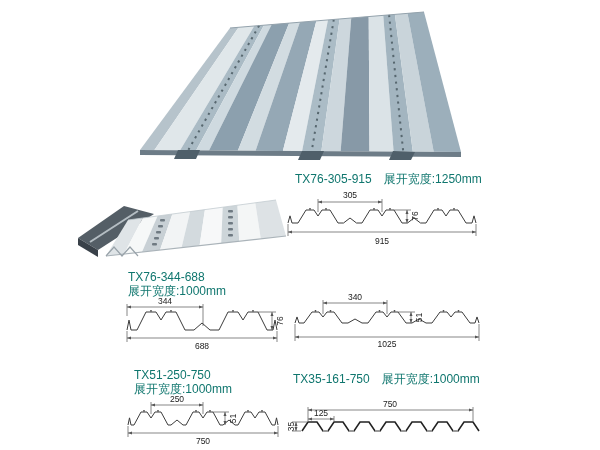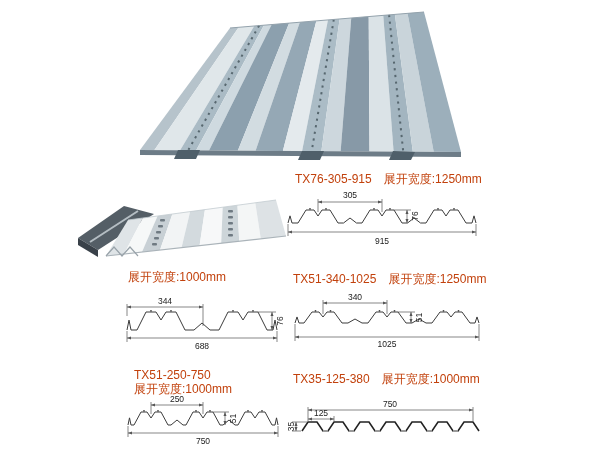--- a/index.html
+++ b/index.html
@@ -1,19 +1,19 @@
 <!DOCTYPE html>
 <html><head>
 <meta charset="utf-8">
 <style>
   html,body{margin:0;padding:0;}
   #stage{position:relative;width:600px;height:450px;background:#ffffff;overflow:hidden;
          font-family:"Liberation Sans","DejaVu Sans",sans-serif;color:#1c1c1c;}
   .photo-svg,.diag-svg{position:absolute;overflow:visible;}
-  .dlabel{position:absolute;font-size:12px;line-height:14px;color:#c2410c;white-space:nowrap;}
+  .dlabel{position:absolute;font-size:12px;line-height:14px;color:#0f766e;white-space:nowrap;}
   .dlabel .gap{margin-left:12px;}
   .dlabel .row{display:block;}
   .dimtext{font-size:8.5px;fill:#222;font-family:"Liberation Sans","DejaVu Sans",sans-serif;}
 </style>
 </head>
 <body>
 
 <div id="stage">
 
   <svg class="photo-svg" style="left:138px;top:2px" width="325" height="160" viewBox="0 0 325 160">
@@ -110,20 +110,21 @@
     <text class="dimtext" x="99" y="54" text-anchor="middle">915</text>
   <circle cx="27" cy="18.8" r="0.9" fill="#444"></circle>
       <circle cx="43" cy="18.8" r="0.9" fill="#444"></circle>
       <circle cx="91" cy="18.8" r="0.9" fill="#444"></circle>
       <circle cx="107" cy="18.8" r="0.9" fill="#444"></circle>
       <circle cx="155" cy="18.8" r="0.9" fill="#444"></circle>
       <circle cx="171" cy="18.8" r="0.9" fill="#444"></circle>
     </svg>
 
   <div class="dlabel" style="left:128px;top:270px">
+    <span class="row">TX76-344-688</span>
     <span class="row">展开宽度:1000mm</span>
   </div>
   <svg class="diag-svg" style="left:90px;top:296px" width="200" height="58" viewBox="0 0 200 58">
     <path fill="none" stroke="#3c3c3c" stroke-width="1" d="M37 34 l2 -9.9 l2 9.9 h6 l9 -18 h10 l5 8 l5 -8 h10 l9 18 h9 l8 -7 l8 7 h9 l9 -18 h10 l5 8 l5 -8 h10 l9 18 h6 l2 -9.9 l2 9.9"></path>
     <g>
         <line x1="37" y1="11" x2="113" y2="11" stroke="#555" stroke-width="0.7"></line>
         <polygon points="37,11 41,9.5 41,12.5" fill="#555"></polygon>
         <polygon points="113,11 109,12.5 109,9.5" fill="#555"></polygon>
         <line x1="37" y1="8" x2="37" y2="20" stroke="#555" stroke-width="0.7"></line>
         <line x1="113" y1="8" x2="113" y2="30" stroke="#555" stroke-width="0.7"></line>
@@ -143,23 +144,20 @@
       </g>
     <text class="dimtext" x="75" y="8" text-anchor="middle">344</text>
     <text class="dimtext" x="190" y="27.5" text-anchor="middle" transform="rotate(-90 190 25)">76</text>
     <text class="dimtext" x="112" y="53" text-anchor="middle">688</text>
   <circle cx="61" cy="14.8" r="0.9" fill="#444"></circle>
       <circle cx="81" cy="14.8" r="0.9" fill="#444"></circle>
       <circle cx="143" cy="14.8" r="0.9" fill="#444"></circle>
       <circle cx="163" cy="14.8" r="0.9" fill="#444"></circle>
     </svg>
 
-  <div class="dlabel" style="left:293px;top:272px">
-    <span>TX51-340-1025</span><span class="gap">展开宽度:1250mm</span>
-  </div>
   <svg class="diag-svg" style="left:288px;top:292px" width="215" height="60" viewBox="0 0 215 60">
     <path fill="none" stroke="#3c3c3c" stroke-width="1" d="M7 31 l2 -6.050000000000001 l2 6.050000000000001 h5 l8 -11 h7 l4 5 l4 -5 h7 l8 11 h6 l7 -4 l7 4 h6 l8 -11 h7 l4 5 l4 -5 h7 l8 11 h6 l7 -4 l7 4 h6 l8 -11 h7 l4 5 l4 -5 h7 l8 11 h5 l2 -6.050000000000001 l2 6.050000000000001"></path>
     <g>
         <line x1="35" y1="11" x2="99" y2="11" stroke="#555" stroke-width="0.7"></line>
         <polygon points="35,11 39,9.5 39,12.5" fill="#555"></polygon>
         <polygon points="99,11 95,12.5 95,9.5" fill="#555"></polygon>
         <line x1="35" y1="8" x2="35" y2="22" stroke="#555" stroke-width="0.7"></line>
         <line x1="99" y1="8" x2="99" y2="22" stroke="#555" stroke-width="0.7"></line>
       </g>
     <g>
@@ -217,21 +215,21 @@
     <text class="dimtext" x="111" y="50" text-anchor="middle">750</text>
   <circle cx="52" cy="16.8" r="0.9" fill="#444"></circle>
       <circle cx="66" cy="16.8" r="0.9" fill="#444"></circle>
       <circle cx="104" cy="16.8" r="0.9" fill="#444"></circle>
       <circle cx="118" cy="16.8" r="0.9" fill="#444"></circle>
       <circle cx="156" cy="16.8" r="0.9" fill="#444"></circle>
       <circle cx="170" cy="16.8" r="0.9" fill="#444"></circle>
     </svg>
 
   <div class="dlabel" style="left:293px;top:372px">
-    <span>TX35-125-380</span><span class="gap">展开宽度:1000mm</span>
+    <span>TX35-161-750</span><span class="gap">展开宽度:1000mm</span>
   </div>
   <svg class="diag-svg" style="left:288px;top:394px" width="220" height="52" viewBox="0 0 220 52">
     <path fill="none" stroke="#222222" stroke-width="1.6" d="M14 37 l6 -9 h9 l6 9 h5 l6 -9 h9 l6 9 h5 l6 -9 h9 l6 9 h5 l6 -9 h9 l6 9 h5 l6 -9 h9 l6 9 h5 l6 -9 h9 l6 9 h5 l6 -9 h9 l6 9"></path>
     <path d="M35,37h5M61,37h5M87,37h5M113,37h5M139,37h5M165,37h5" stroke="#b0b0b0" stroke-width="1.6" fill="none"></path>
     <g>
         <line x1="20" y1="16" x2="185" y2="16" stroke="#555" stroke-width="0.7"></line>
         <polygon points="20,16 24,14.5 24,17.5" fill="#555"></polygon>
         <polygon points="185,16 181,17.5 181,14.5" fill="#555"></polygon>
         <line x1="20" y1="13" x2="20" y2="27" stroke="#555" stroke-width="0.7"></line>
         <line x1="185" y1="13" x2="185" y2="27" stroke="#555" stroke-width="0.7"></line>

